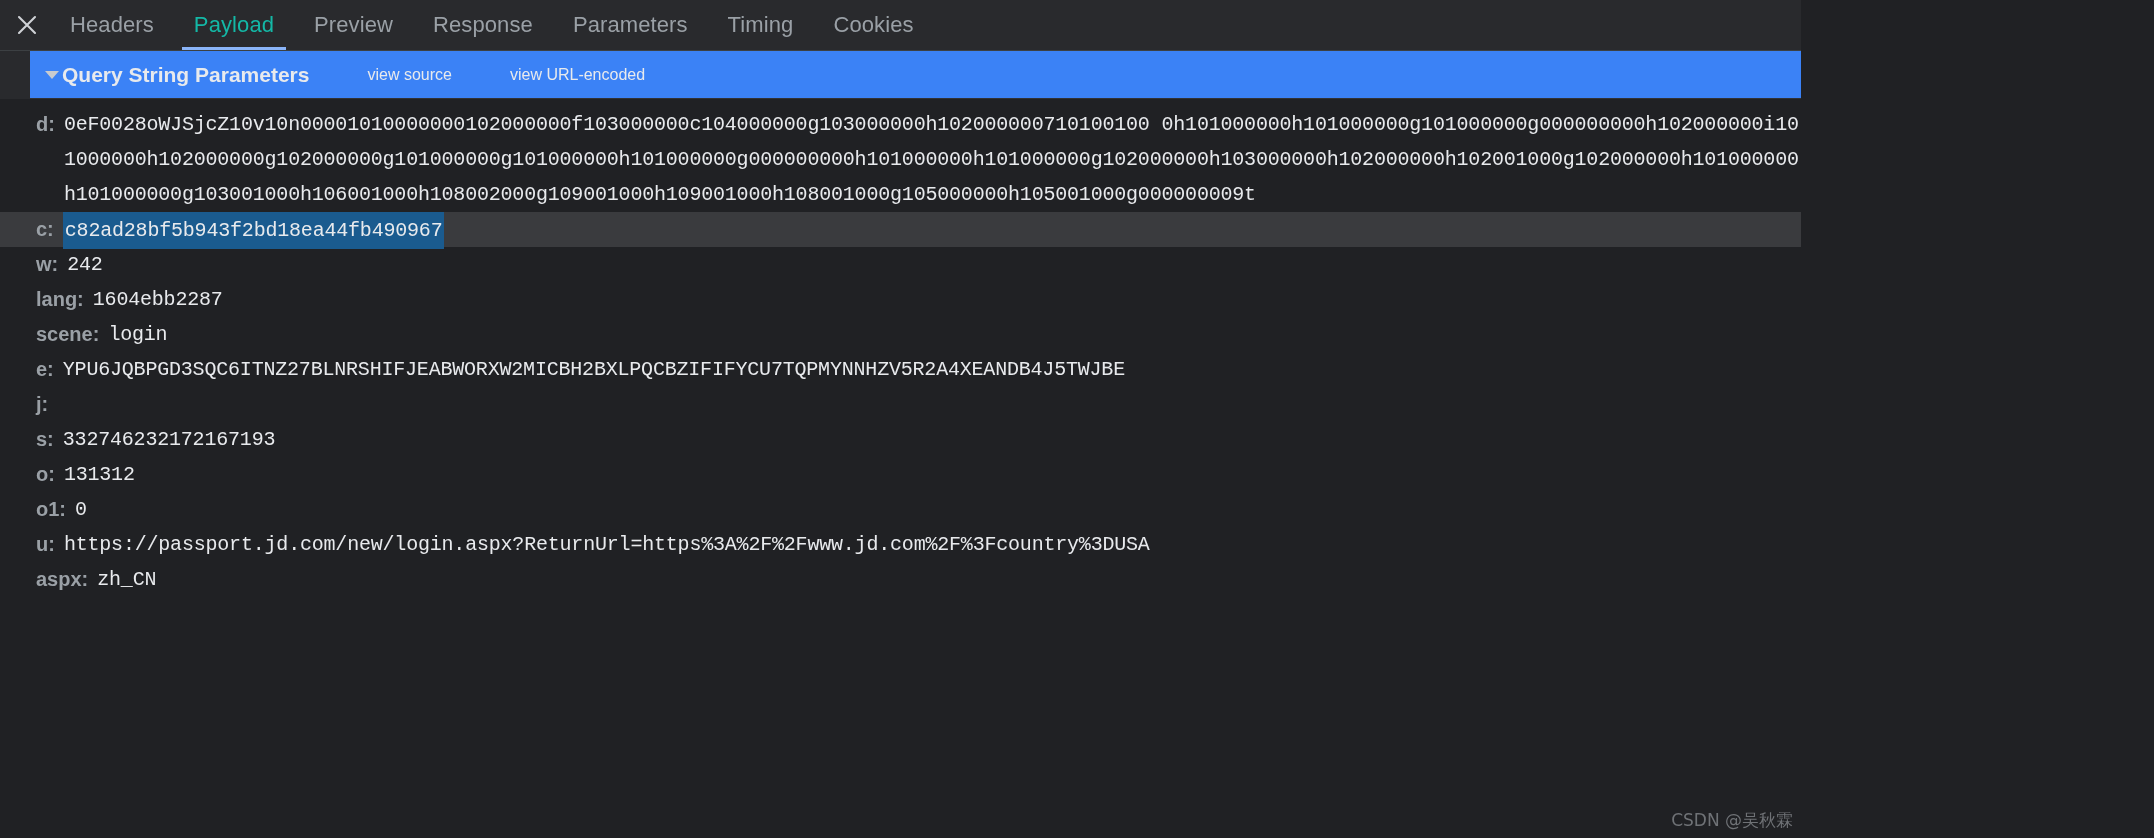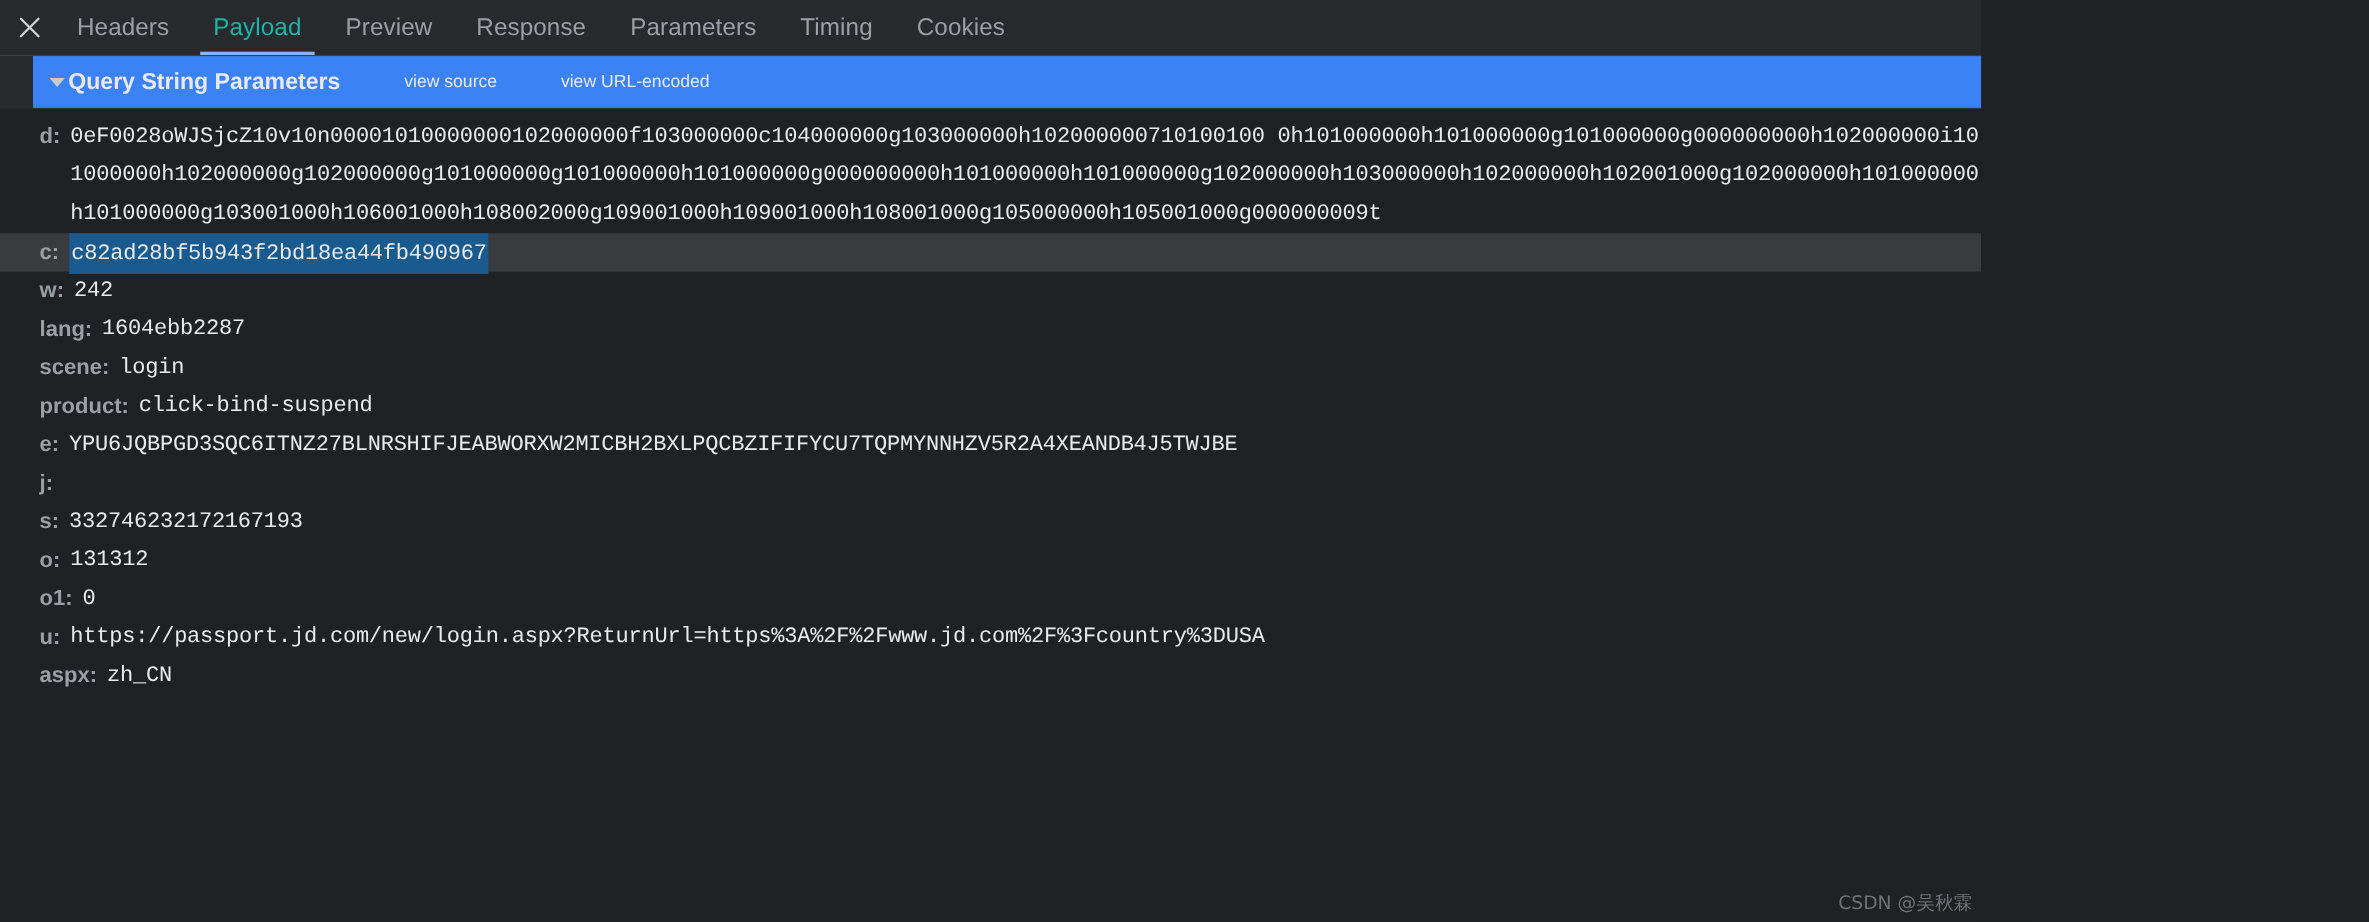--- a/index.html
+++ b/index.html
@@ -228,24 +228,20 @@
       </div>
       <div class="row simple">
         <span class="key">lang:</span>
         <span class="val">1604ebb2287</span>
       </div>
       <div class="row simple">
         <span class="key">scene:</span>
         <span class="val">login</span>
       </div>
       <div class="row simple">
-        <span class="key">product:</span>
-        <span class="val">click-bind-suspend</span>
-      </div>
-      <div class="row simple">
         <span class="key">e:</span>
         <span class="val">YPU6JQBPGD3SQC6ITNZ27BLNRSHIFJEABWORXW2MICBH2BXLPQCBZIFIFYCU7TQPMYNNHZV5R2A4XEANDB4J5TWJBE</span>
       </div>
       <div class="row simple">
         <span class="key">j:</span>
         <span class="val"></span>
       </div>
       <div class="row simple">
         <span class="key">s:</span>
         <span class="val">332746232172167193</span>

